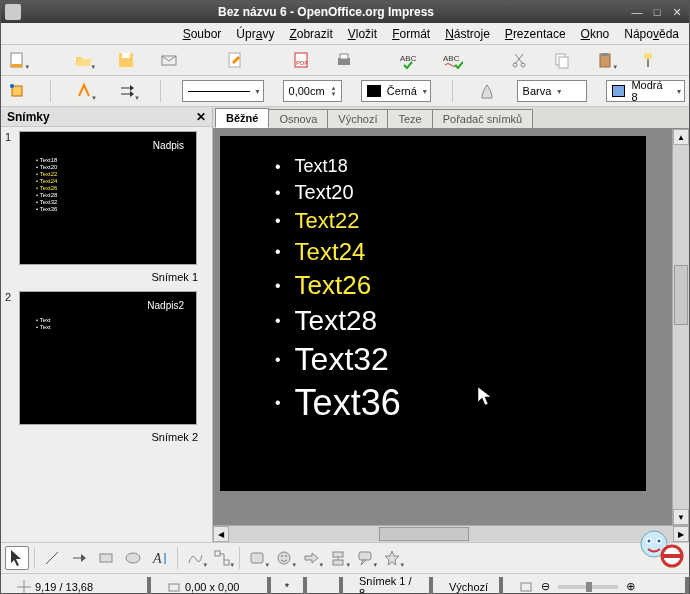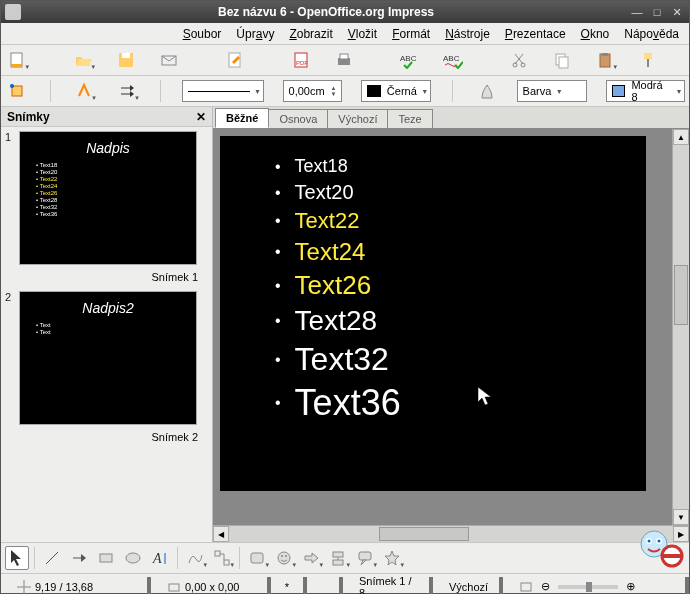--- a/index.html
+++ b/index.html
@@ -21,21 +21,21 @@
   .swatch { width:14px; height:12px; border:1px solid #000; display:inline-block; }
   .line-style { width:68px; border-top:1px solid #000; margin-top:0; }
   .main { flex:1; display:flex; min-height:0; }
   .panel { width: 212px; background:#eeeeec; display:flex; flex-direction:column; border-right:1px solid #bbb; }
   .panel-header { height: 20px; display:flex; align-items:center; justify-content:space-between; padding:0 6px; font-weight:bold; border-bottom:1px solid #c8c8c6; background:#e0e0de; }
   .panel-header .close-panel { cursor:pointer; }
   .panel-body { flex:1; overflow:auto; background:#eeeeec; padding:4px; }
   .thumb-wrap { display:flex; gap:4px; margin-bottom:4px; }
   .thumb-num { width:10px; font-size:11px; color:#222; }
   .thumb { width:178px; height:134px; background:#000; color:#fff; font-size:6px; padding:8px 12px; position:relative; border:1px solid #aaa; }
-  .thumb .th-title { text-align:center; font-size:14px; margin-bottom:6px;font-style:italic; }
+  .thumb .th-title { text-align:right; font-size:10px; margin-bottom:6px; }
   .thumb ul { list-style:none; padding-left:4px; }
   .thumb li { margin:1px 0; }
   .thumb li::before { content:"• "; }
   .thumb li.y { color:#ffeb3b; }
   .slide-label { text-align:right; font-size:11px; padding:2px 10px 8px 0; }
   .editor { flex:1; display:flex; flex-direction:column; background:#eeeeec; }
   .tabs { height:22px; display:flex; align-items:flex-end; padding:2px 2px 0 2px; background:#dcdcd8; border-bottom:1px solid #888; gap:0; }
   .tab { padding:3px 10px; font-size:11px; border:1px solid #888; background:#e4e4e0; color:#555; border-bottom:none; margin-right:-1px; }
   .tab.active { background:#fff; color:#000; font-weight:bold; border-bottom:1px solid #fff; position:relative; z-index:1; }
   .canvas-wrap { flex:1; position:relative; background:#888; display:flex; }
@@ -291,20 +291,21 @@
           <div class="slide-label">Snímek 2</div>
         </div>
     </div>
 
     <div class="editor">
       <div class="tabs">
         <div class="tab active">Běžné</div>
         <div class="tab">Osnova</div>
         <div class="tab">Výchozí</div>
         <div class="tab">Teze</div>
+        <div class="tab">Pořadač snímků</div>
       </div>
       <div class="canvas-wrap">
         <div class="canvas-scroll">
           <div class="slide" id="main-slide">
             <ul id="main-slide-list">
                 <li>
                   <span class="bul">•</span>
                   <span style="font-size: 18px;">Text18</span>
                 </li>
                 <li>

